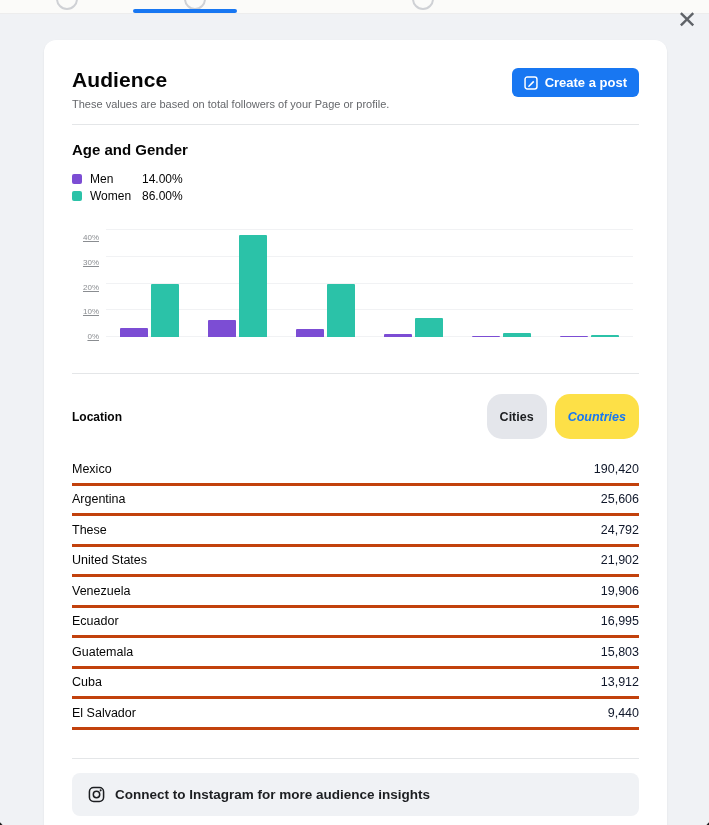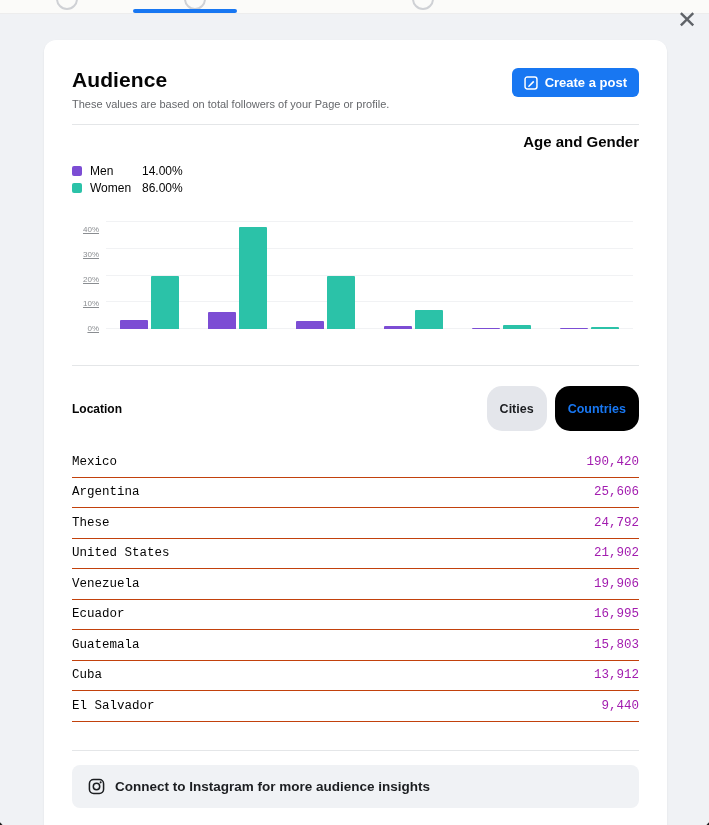--- a/index.html
+++ b/index.html
@@ -59,21 +59,21 @@
     background:#1877f2; color:#fff; border:none; border-radius:6px;
     padding:7px 12px; font-size:13px; font-weight:700;
     font-family:"Liberation Sans", sans-serif; cursor:pointer;
   }
 
   .divider { height:1px; background:#e4e6e8; border:none; }
   .div1 { margin-top:14px; }
   .div2 { margin-top:36px; }
   .div3 { margin-top:28px; }
 
-  .h2 { font-size:15px; font-weight:700; margin-top:8px;text-align:right; }
+  .h2 { font-size:15px; font-weight:700; margin-top:16px; }
 
   
   .legend { margin-top:12px; }
   .legend-row { display:flex; align-items:center; height:17px; font-size:12px; }
   .legend-swatch { width:10px; height:10px; border-radius:2px; margin-right:8px; flex:0 0 auto; }
   .legend-label { width:52px; }
   .legend-value { font-weight:400; }
 
   
   .chart { margin-top:26px; display:flex; padding-right:6px; }
@@ -92,29 +92,29 @@
   
   .location-header { display:flex; justify-content:space-between; align-items:center; margin-top:20px; }
   .h3 { font-size:12px; font-weight:700; }
   .pill-group { display:flex; gap:8px; }
   .pill {
     border:none; border-radius:15px; height:45px; padding:0 13px;
     font-size:12.5px; font-weight:600; cursor:pointer;
     font-family:"Liberation Sans", sans-serif;
   }
   .pill.inactive { background:#e4e6eb; color:#1c1e21; }
-  .pill.active   { background:#000000; color:#1877f2; }
+  .pill.active   { background:#fde047; color:#1877f2;font-style:italic; }
 
   .loc-list { margin-top:16px; }
   .loc-row {
     display:flex; justify-content:space-between; align-items:center;
-    height:30.5px; border-bottom:1px solid #c2410c; font-size:12.5px;font-family:Liberation Mono, monospace;
+    height:30.5px; border-bottom:3px solid #c2410c; font-size:12.5px;
   }
   .loc-name { color:#050505; }
-  .loc-value { color:#a21caf; }
+  .loc-value { color:#0f172a; }
 
   
   .ig-banner {
     margin-top:14px; background:#f0f2f5; border-radius:8px;
     padding:13px 16px; display:flex; align-items:center; gap:10px;
     cursor:pointer;
   }
   .ig-banner-text { font-size:13.5px; font-weight:600; color:#1c1e21; }
 </style>
 </head>

